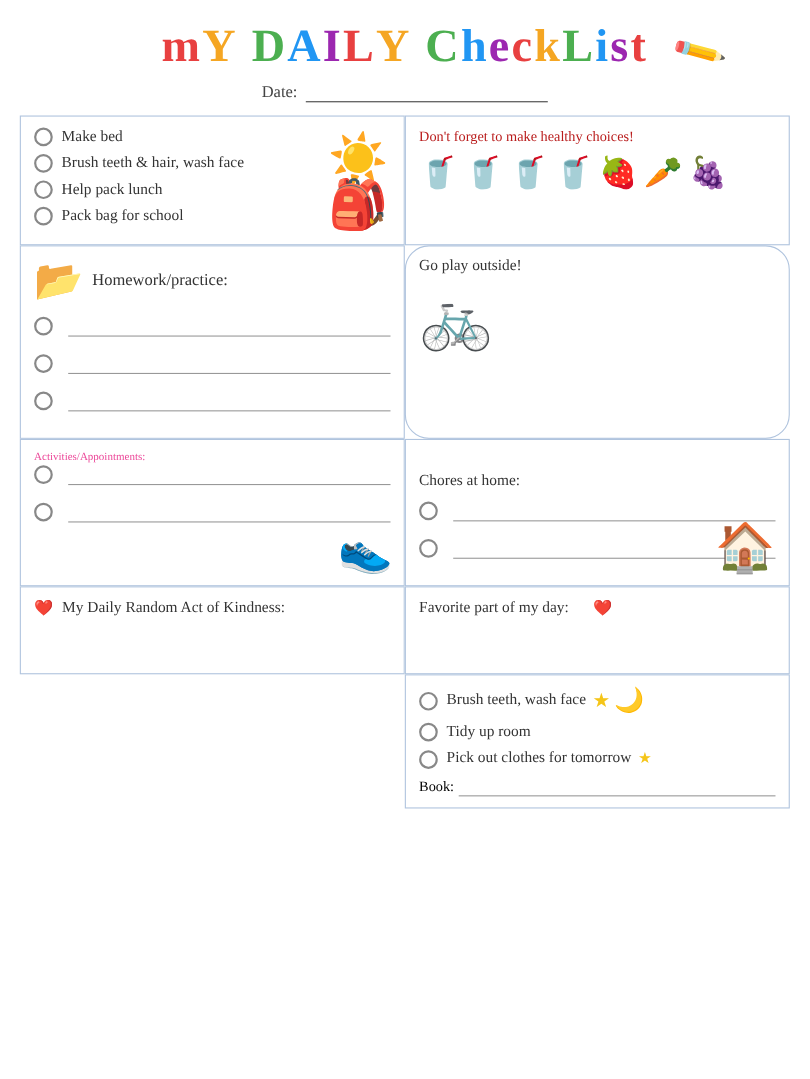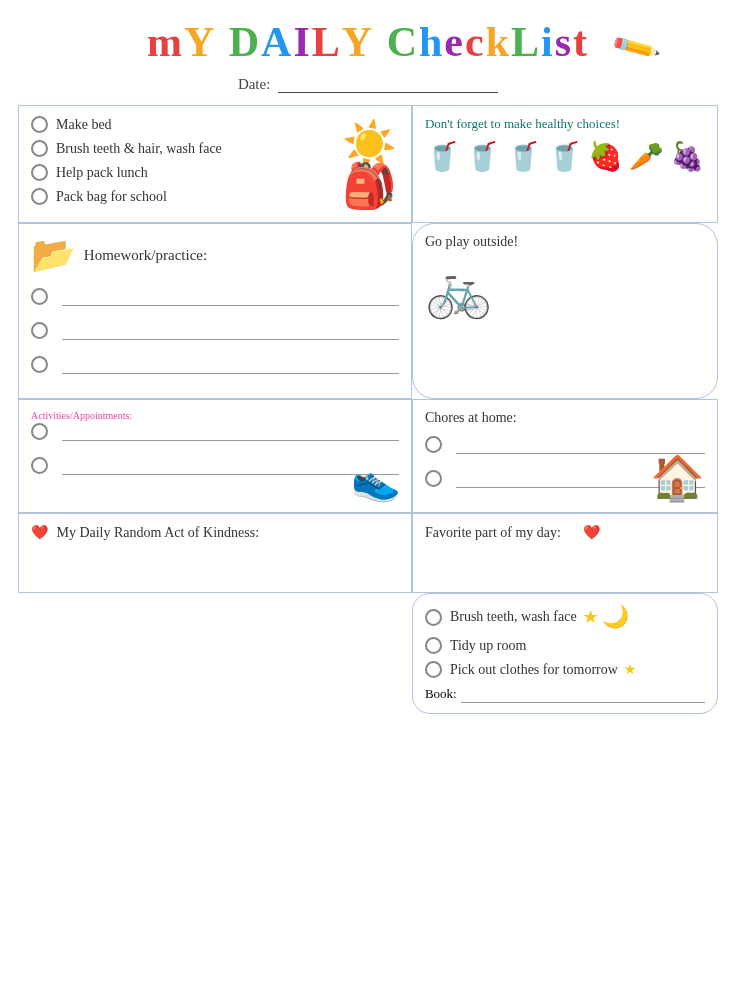--- a/index.html
+++ b/index.html
@@ -53,21 +53,21 @@
     }
     .date-line {
       display: inline-block;
       border-bottom: 1.5px solid #444;
       width: 220px;
       margin-left: 4px;
       vertical-align: bottom;
     }
     .main-grid {
       display: grid;
-      grid-template-columns: 1fr;
+      grid-template-columns: 1fr 1fr;
       gap: 0px;
     }
     .cell {
       border: 1.5px solid #b0c4de;
       padding: 10px 12px;
       position: relative;
       background: #fff;
     }
     
     .morning-section {
@@ -101,21 +101,21 @@
       bottom: 10px;
       font-size: 44px;
     }
     
     .healthy-section {
       grid-column: 2;
       grid-row: 1;
     }
     .healthy-title {
       font-size: 13px;
-      color: #0f766e;
+      color: #b91c1c;
       margin-bottom: 8px;
     }
     .healthy-icons {
       display: flex;
       gap: 6px;
       align-items: center;
       font-size: 28px;
       flex-wrap: wrap;
     }
     
@@ -163,20 +163,21 @@
     }
     
     .chores-section {
       grid-column: 2;
       grid-row: 3;
     }
     .chores-title {
       font-size: 14px;
       color: #333;
       margin-bottom: 8px;
+      margin-top: 20px;
     }
     .house-emoji {
       position: absolute;
       right: 12px;
       bottom: 8px;
       font-size: 44px;
     }
     
     .activities-section {
       grid-column: 1;
@@ -215,21 +216,20 @@
       font-size: 14px;
       color: #333;
       display: flex;
       align-items: center;
       gap: 8px;
     }
     
     .evening-section {
       grid-column: 2;
       grid-row: 5;
-      border-radius: 18px;
     }
     .book-line {
       display: flex;
       align-items: center;
       margin-top: 4px;
       font-size: 13px;
     }
     .book-underline {
       border-bottom: 1.5px solid #999;
       flex: 1;

